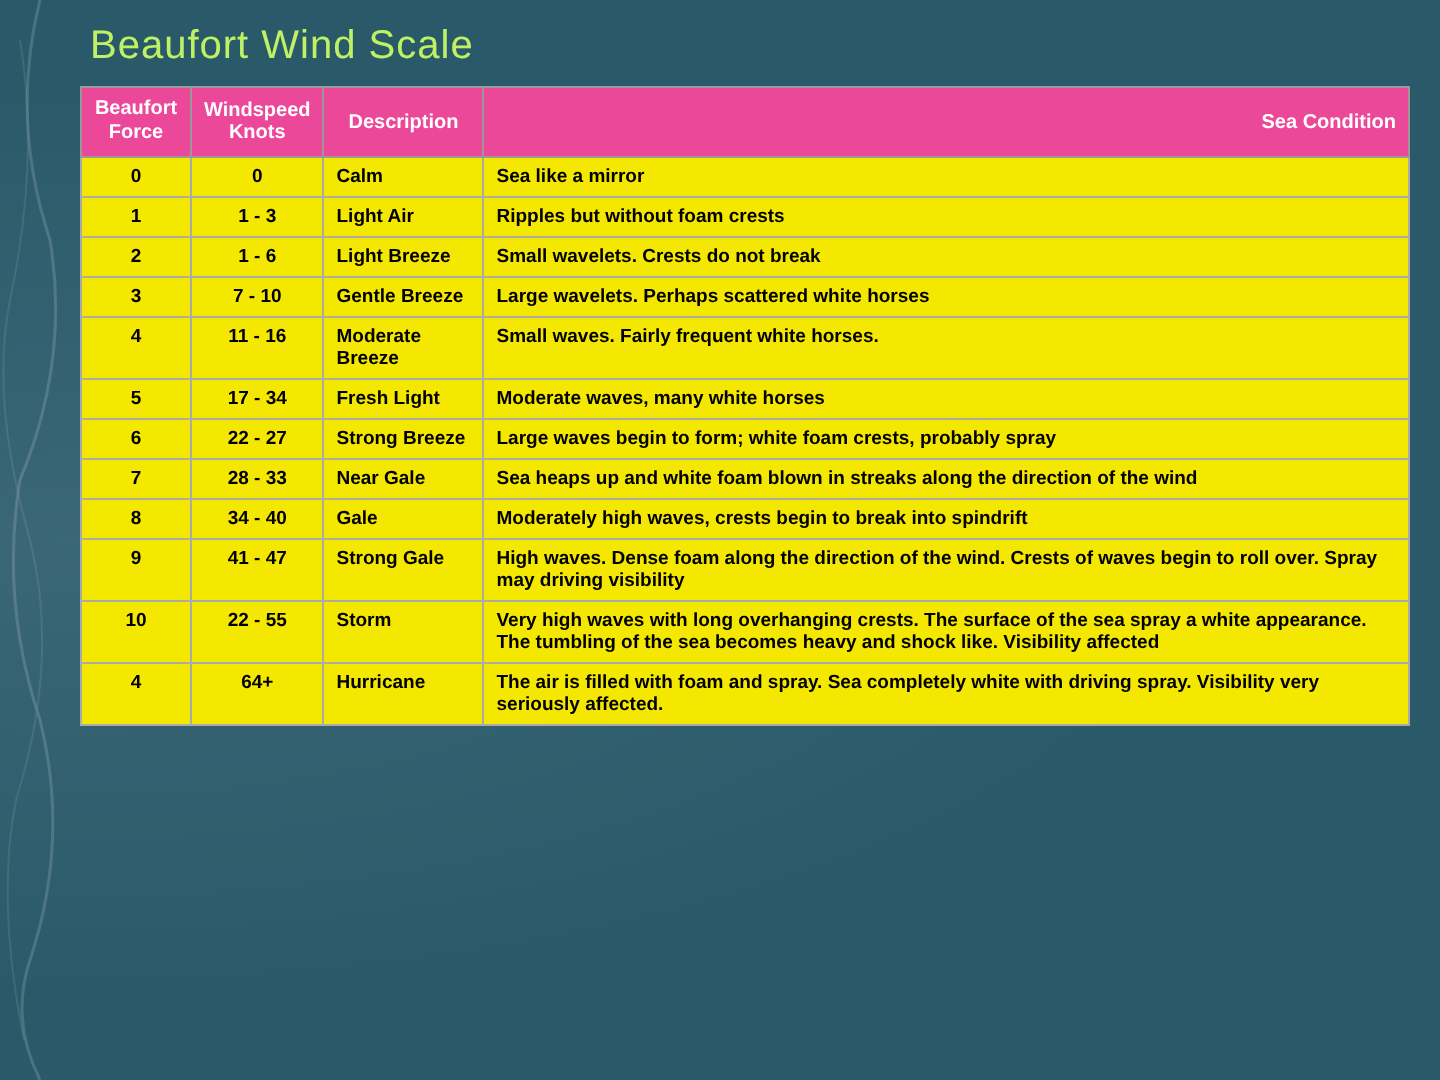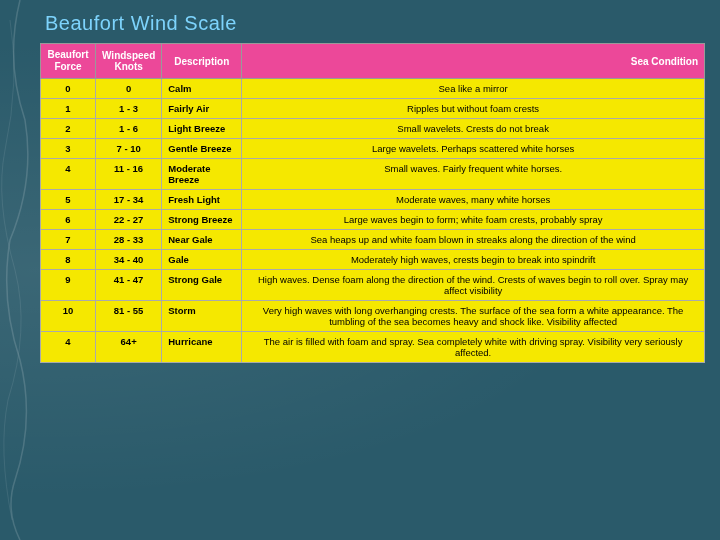--- a/index.html
+++ b/index.html
@@ -15,21 +15,21 @@
     .decorative-left {
       position: absolute;
       left: 0;
       top: 0;
       width: 35px;
       height: 100%;
       opacity: 0.3;
       pointer-events: none;
     }
     .page-title {
-      color: #7dd3fc;
+      color: #bef264;
       font-size: 20px;
       font-weight: normal;
       padding: 12px 20px 8px 45px;
       letter-spacing: 0.5px;
     }
     .table-container {
       margin: 0 15px 10px 40px;
       overflow: hidden;
     }
     table {
@@ -68,22 +68,21 @@
       font-size: 9.5px;
     }
     tbody td.num-cell {
       text-align: center;
       font-weight: bold;
     }
     tbody td.desc-cell {
       font-weight: bold;
     }
     tbody td.sea-cell {
-      font-weight: normal;
-      text-align: center;
+      font-weight: bold;
     }
     .col-force { width: 55px; }
     .col-knots { width: 65px; }
     .col-desc  { width: 80px; }
     .col-sea   { width: auto; }
     .th-top {
       display: flex;
       flex-direction: column;
       align-items: center;
     }
@@ -117,21 +116,21 @@
     <tbody id="table-body">
     <tr>
           <td class="num-cell">0</td>
           <td class="num-cell">0</td>
           <td class="desc-cell">Calm</td>
           <td class="sea-cell">Sea like a mirror</td>
         </tr>
         <tr>
           <td class="num-cell">1</td>
           <td class="num-cell">1 - 3</td>
-          <td class="desc-cell">Fairly Air</td>
+          <td class="desc-cell">Light Air</td>
           <td class="sea-cell">Ripples but without foam crests</td>
         </tr>
         <tr>
           <td class="num-cell">2</td>
           <td class="num-cell">1 - 6</td>
           <td class="desc-cell">Light Breeze</td>
           <td class="sea-cell">Small wavelets. Crests do not break</td>
         </tr>
         <tr>
           <td class="num-cell">3</td>
@@ -166,27 +165,27 @@
         <tr>
           <td class="num-cell">8</td>
           <td class="num-cell">34 - 40</td>
           <td class="desc-cell">Gale</td>
           <td class="sea-cell">Moderately high waves, crests begin to break into spindrift</td>
         </tr>
         <tr>
           <td class="num-cell">9</td>
           <td class="num-cell">41 - 47</td>
           <td class="desc-cell">Strong Gale</td>
-          <td class="sea-cell">High waves. Dense foam along the direction of the wind. Crests of waves begin to roll over. Spray may affect visibility</td>
+          <td class="sea-cell">High waves. Dense foam along the direction of the wind. Crests of waves begin to roll over. Spray may driving visibility</td>
         </tr>
         <tr>
           <td class="num-cell">10</td>
-          <td class="num-cell">81 - 55</td>
+          <td class="num-cell">22 - 55</td>
           <td class="desc-cell">Storm</td>
-          <td class="sea-cell">Very high waves with long overhanging crests. The surface of the sea form a white appearance. The tumbling of the sea becomes heavy and shock like. Visibility affected</td>
+          <td class="sea-cell">Very high waves with long overhanging crests. The surface of the sea spray a white appearance. The tumbling of the sea becomes heavy and shock like. Visibility affected</td>
         </tr>
         <tr>
           <td class="num-cell">4</td>
           <td class="num-cell">64+</td>
           <td class="desc-cell">Hurricane</td>
           <td class="sea-cell">The air is filled with foam and spray. Sea completely white with driving spray. Visibility very seriously affected.</td>
         </tr>
       </tbody>
   </table>
 </div>

